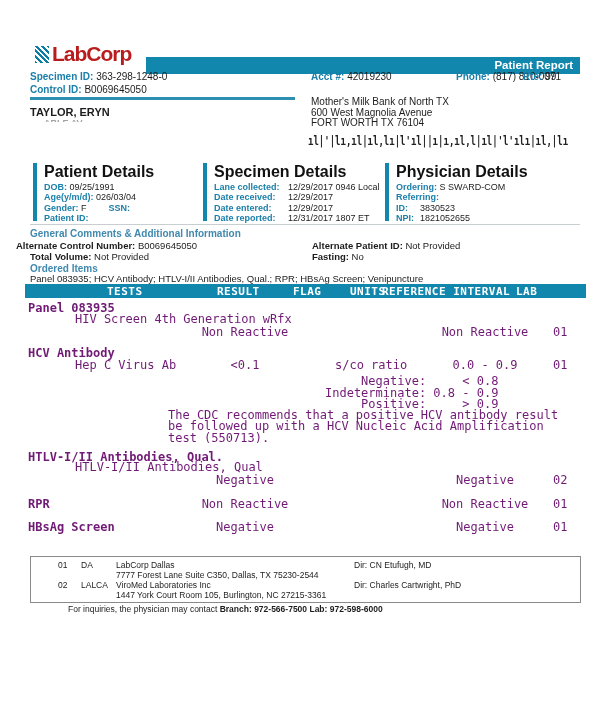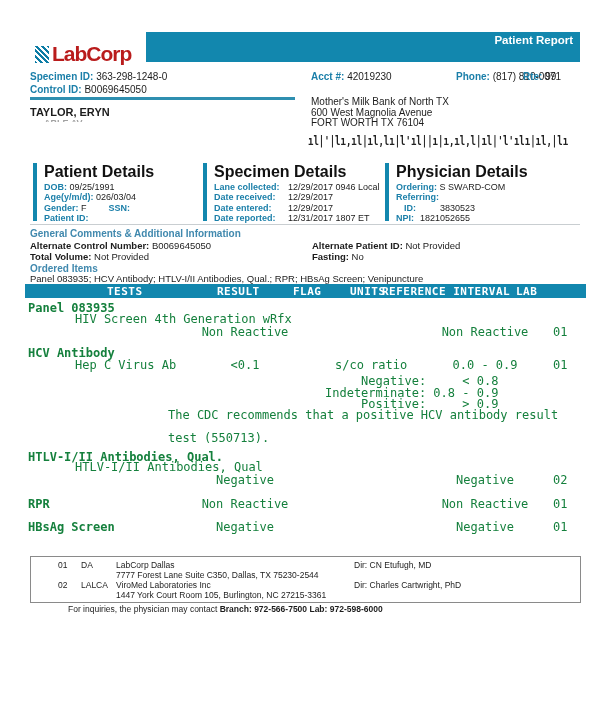--- a/index.html
+++ b/index.html
@@ -9,21 +9,21 @@
     font-family:"Liberation Sans", sans-serif; color:#1c1c1c; overflow:hidden;
   }
   .abs { position:absolute; }
   .b { font-weight:bold; }
 
   
   .logo-flag { position:absolute; left:35px; top:46px; width:14px; height:17px;
     background:repeating-linear-gradient(45deg,#0c7ca5 0 2px,#fff 2px 4px); }
   .logo-text { position:absolute; left:52px; top:42px; font-size:21px; font-weight:bold;
     color:#b91c1c; letter-spacing:-1px; }
-  .hdr-bar { position:absolute; left:146px; top:32px; width:434px; height:30px; background:#1287ae; }
+  .hdr-bar { position:absolute; left:146px; top:57px; width:434px; height:17px; background:#1287ae; }
   .hdr-bar .title { position:absolute; right:7px; top:2px; color:#fff; font-size:11.5px; font-weight:bold; }
   .idrow { font-size:10px; }
   .idrow .lbl { color:#1b7fa9; font-weight:bold; }
   .divider { position:absolute; left:30px; top:97px; width:265px; height:3px; background:#2e8fb0; }
 
   .patient-name { position:absolute; left:30px; top:106px; font-size:11px; font-weight:bold; }
   .clipped-line { position:absolute; left:44px; top:118px; height:4px; overflow:hidden;
     font-size:9px; font-weight:bold; color:#555; opacity:.55; }
 
   .addr { position:absolute; left:311px; top:97px; font-size:10px; line-height:10.5px; }
@@ -41,21 +41,21 @@
   
   .sec-ttl { font-size:10px; font-weight:bold; color:#4189ae; }
   .cmt { font-size:9.5px; line-height:11px; }
   .cmt .lbl { font-weight:bold; }
 
   
   .tbl-hdr { position:absolute; left:25px; top:284px; width:561px; height:14px; background:#1287ae; }
   .tbl-hdr span { position:absolute; top:1px; color:#fff; font-family:"DejaVu Sans Mono",monospace;
     font-size:11px; font-weight:bold; letter-spacing:.5px; }
   .tbody { position:absolute; left:25px; top:299px; width:561px; height:250px;
-    font-family:"DejaVu Sans Mono",monospace; font-size:12px; color:#15803d; }
+    font-family:"DejaVu Sans Mono",monospace; font-size:12px; color:#701a75; }
   .tline { position:absolute; left:0; width:561px; height:12px; }
   .tline span { position:absolute; white-space:pre; }
   .c-name { left:3px; }
   .c-sub  { left:10px;padding-left:40px; }
   .c-result { left:140px; width:160px; text-align:center; }
   .c-units { left:310px; }
   .c-ref { left:395px; width:130px; text-align:center; }
   .c-lab { left:528px; }
   .c-pre { left:300px; }
   .c-cdc { left:143px; }
@@ -122,28 +122,28 @@
     <div class="row"><span class="lbl lw" style="width:74px;">Lane collected:</span><span>12/29/2017  0946 Local</span></div>
     <div class="row"><span class="lbl lw" style="width:74px;">Date received:</span><span>12/29/2017</span></div>
     <div class="row"><span class="lbl lw" style="width:74px;">Date entered:</span><span>12/29/2017</span></div>
     <div class="row"><span class="lbl lw" style="width:74px;">Date reported:</span><span>12/31/2017  1807 ET</span></div>
   </div>
 
   <div class="dbox" style="left:385px;width:175px;">
     <div class="ttl">Physician Details</div>
     <div class="row"><span class="lbl">Ordering:</span> <span>S  SWARD-COM</span></div>
     <div class="row"><span class="lbl">Referring:</span> <span></span></div>
-    <div class="row"><span class="lbl lw" style="width:36px;margin-left:8px;">ID:</span><span>3830523</span></div>
+    <div class="row"><span class="lbl lw" style="width:24px;">ID:</span><span>3830523</span></div>
     <div class="row"><span class="lbl lw" style="width:24px;">NPI:</span><span>1821052655</span></div>
   </div>
 
   <div class="grayline"></div>
 
   <div class="abs sec-ttl" style="left:30px;top:228px;">General Comments &amp; Additional Information</div>
-  <div class="abs cmt" style="left:30px;top:240px;"><span class="lbl">Alternate Control Number:</span> <span>B0069645050</span></div>
+  <div class="abs cmt" style="left:16px;top:240px;"><span class="lbl">Alternate Control Number:</span> <span>B0069645050</span></div>
   <div class="abs cmt" style="left:312px;top:240px;"><span class="lbl">Alternate Patient ID:</span> <span>Not Provided</span></div>
   <div class="abs cmt" style="left:30px;top:251px;"><span class="lbl">Total Volume:</span> <span>Not Provided</span></div>
   <div class="abs cmt" style="left:312px;top:251px;"><span class="lbl">Fasting:</span> <span>No</span></div>
 
   <div class="abs sec-ttl" style="left:30px;top:263px;">Ordered Items</div>
   <div class="abs cmt" style="left:30px;top:273px;">Panel 083935; HCV Antibody; HTLV-I/II Antibodies, Qual.; RPR; HBsAg Screen; Venipuncture</div>
 
   <div class="tbl-hdr">
     <span style="left:82px;">TESTS</span>
     <span style="left:192px;">RESULT</span>
@@ -180,20 +180,23 @@
         <span class="c-pre">     Negative:     &lt; 0.8</span>
       </div>
     <div class="tline" style="top:87px;">
         <span class="c-pre">Indeterminate: 0.8 - 0.9</span>
       </div>
     <div class="tline" style="top:98px;">
         <span class="c-pre">     Positive:     &gt; 0.9</span>
       </div>
     <div class="tline" style="top:109px;">
         <span class="c-cdc">The CDC recommends that a positive HCV antibody result</span>
+      </div>
+    <div class="tline" style="top:120px;">
+        <span class="c-cdc">be followed up with a HCV Nucleic Acid Amplification</span>
       </div>
     <div class="tline" style="top:132px;">
         <span class="c-cdc">test (550713).</span>
       </div>
 
     <div class="tline" style="top:151px;">
         <span class="c-name b">HTLV-I/II Antibodies, Qual.</span>
       </div>
     <div class="tline" style="top:161px;">
         <span class="c-sub">HTLV-I/II Antibodies, Qual</span>

